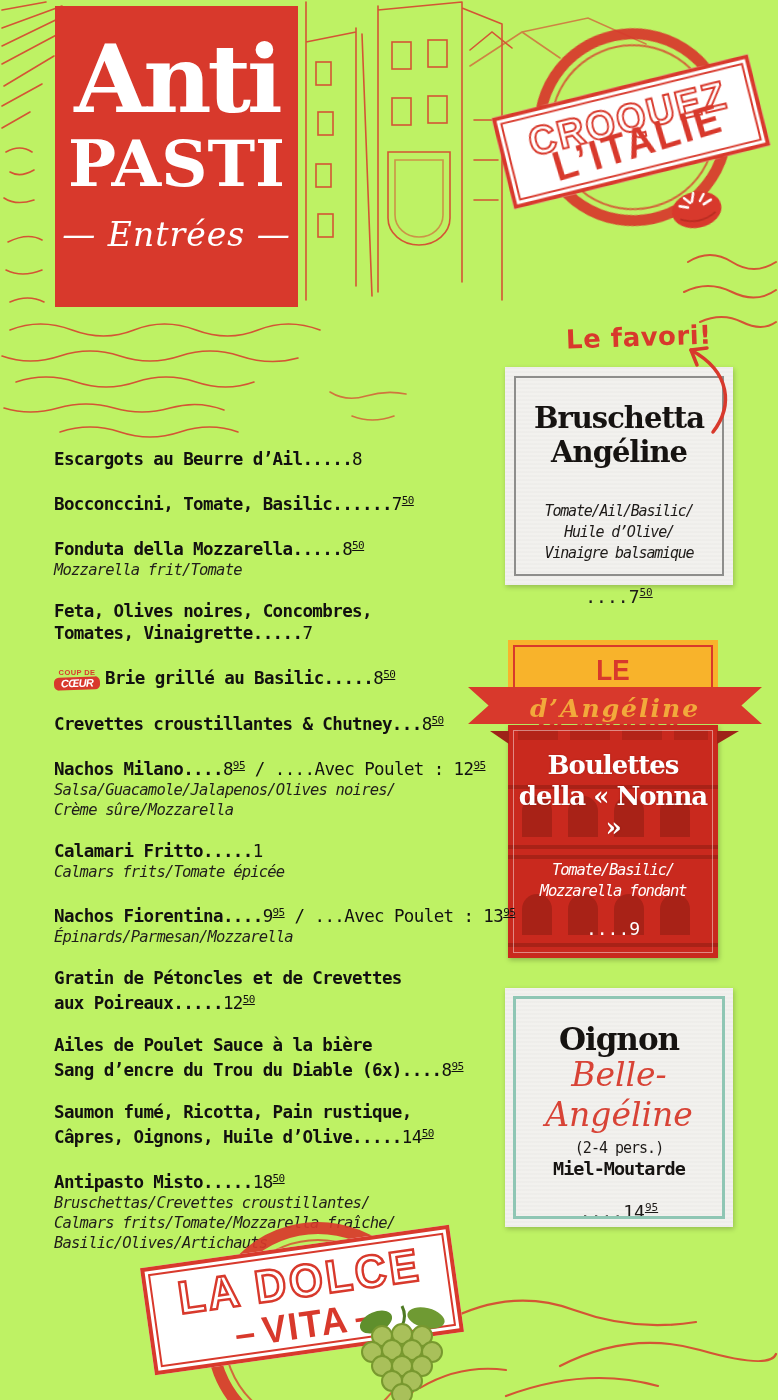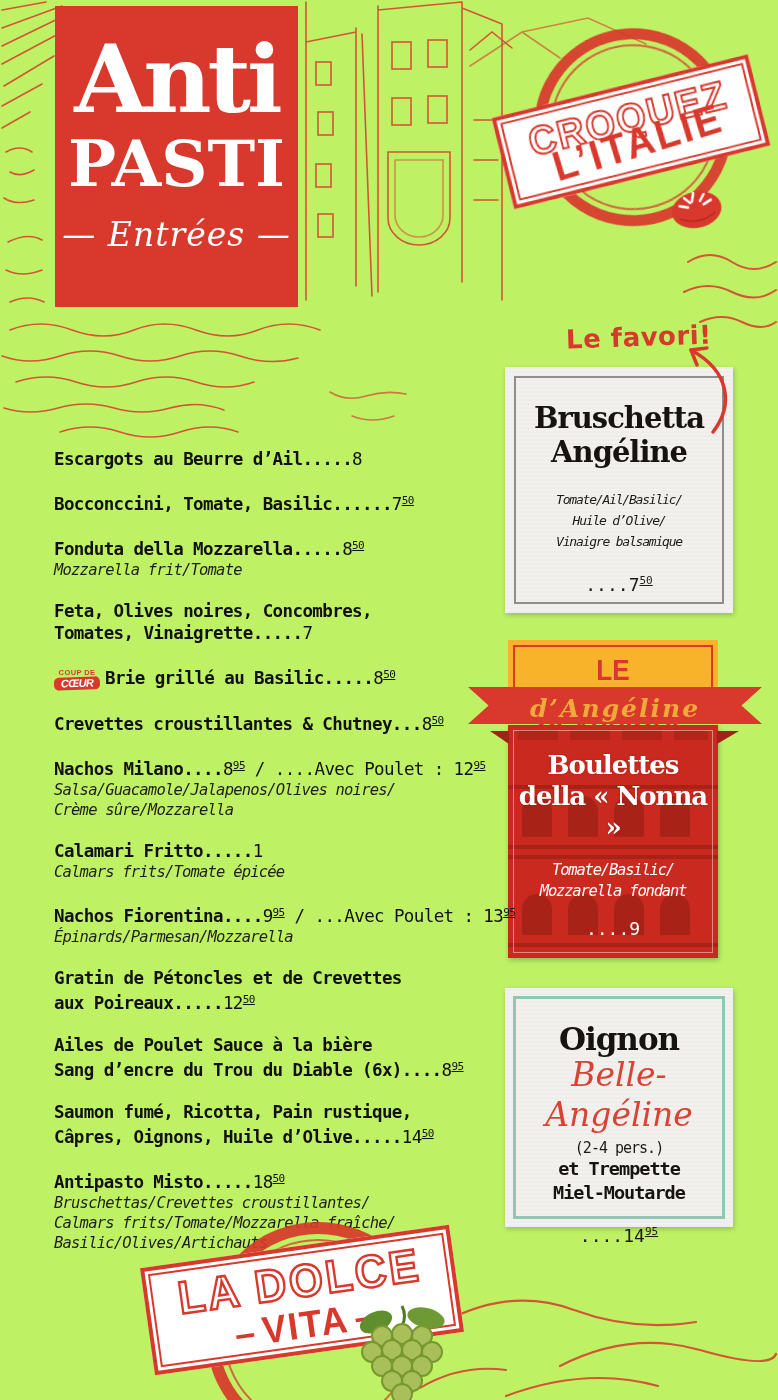--- a/index.html
+++ b/index.html
@@ -34,24 +34,24 @@
 
   
   .favori { position:absolute; left:566px; top:322px; font-family:"DejaVu Sans",sans-serif; font-weight:700; font-size:26px;
     color:#d8392c; transform:rotate(-2deg); letter-spacing:.5px; z-index:4; }
   .favori-arrow { position:absolute; left:655px; top:330px; z-index:4; }
 
   
   .card { position:absolute; background:#f2f1ee;
     background-image:repeating-linear-gradient(0deg, rgba(0,0,0,.016) 0 2px, rgba(255,255,255,0) 2px 4px);
     box-shadow:1px 2px 5px rgba(0,0,0,.22); text-align:center; z-index:3; }
-  .card-bruschetta { left:505px; top:367px; width:228px; height:246px; }
+  .card-bruschetta { left:505px; top:367px; width:228px; height:218px; }
   .card-bruschetta::before { content:""; position:absolute; inset:9px; border:2px solid #8e8e8c; }
   .cb-title { font-family:"DejaVu Serif",serif; font-weight:700; font-size:29px; line-height:34px; letter-spacing:-1px; color:#161311; margin-top:34px; }
-  .cb-desc  { font-style:italic; font-size:13px; line-height:21px; color:#1d1a18; letter-spacing:-1.2px; margin-top:20px; }
+  .cb-desc  { font-style:italic; font-size:15px; line-height:21px; color:#1d1a18; letter-spacing:-1.2px; margin-top:32px; }
   .cb-price { font-size:18px; color:#1d1a18; margin-top:22px; }
   .sup { font-size:11px; vertical-align:7px; text-decoration:underline; }
 
   
   .banner-yellow { position:absolute; left:508px; top:640px; width:210px; height:62px; background:#f8b32b; z-index:3; }
   .banner-yellow::after { content:""; position:absolute; inset:5px; border:2px solid #d8392c; }
   .by-txt { text-align:center; font-family:"Liberation Sans",sans-serif; font-weight:800; font-size:29px; line-height:60px;
     color:#d8392c; transform:scaleX(.9); letter-spacing:0; }
   .ribbon { position:absolute; left:468px; top:687px; width:294px; height:37px; background:#d8392c;
     clip-path:polygon(0 0,100% 0,93% 50%,100% 100%,0 100%,7% 50%); z-index:5; }
@@ -221,21 +221,20 @@
         <div>Mozzarella fondant</div>
       </div>
       <div class="bo-price"><span>....</span><span>9</span><span class="sup"></span></div>
     </div>
   </div>
 
   <div class="card card-oignon">
     <div class="og-title">Oignon</div>
     <div class="og-script">Belle-Angéline</div>
     <div class="og-note">(2-4 pers.)</div>
-    <div class="og-bold">et Trempette</div>
     <div class="og-bold">Miel-Moutarde</div>
     <div class="og-price"><span>....</span><span>14</span><span class="sup">95</span></div>
   </div>
 
   <div class="menu-items">
       <div class="mi">
         <div class="mi-line"><span class="seg-n">Escargots au Beurre d’Ail.....</span><span class="seg-p">8</span></div>
       </div>
       <div class="mi">
         <div class="mi-line"><span class="seg-n">Bocconccini, Tomate, Basilic......</span><span class="seg-p">7</span><span class="seg-s">50</span></div>

